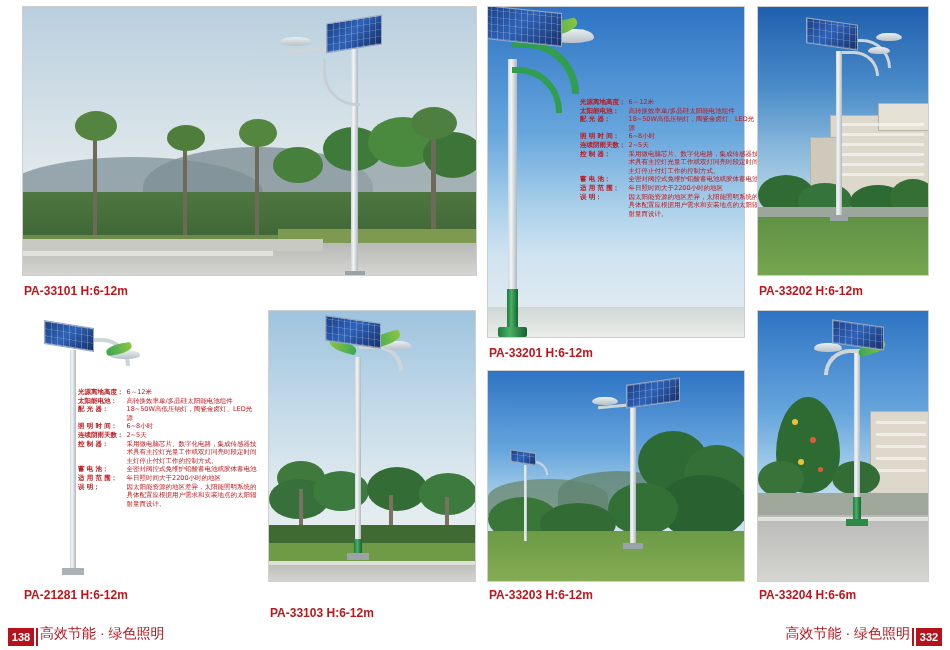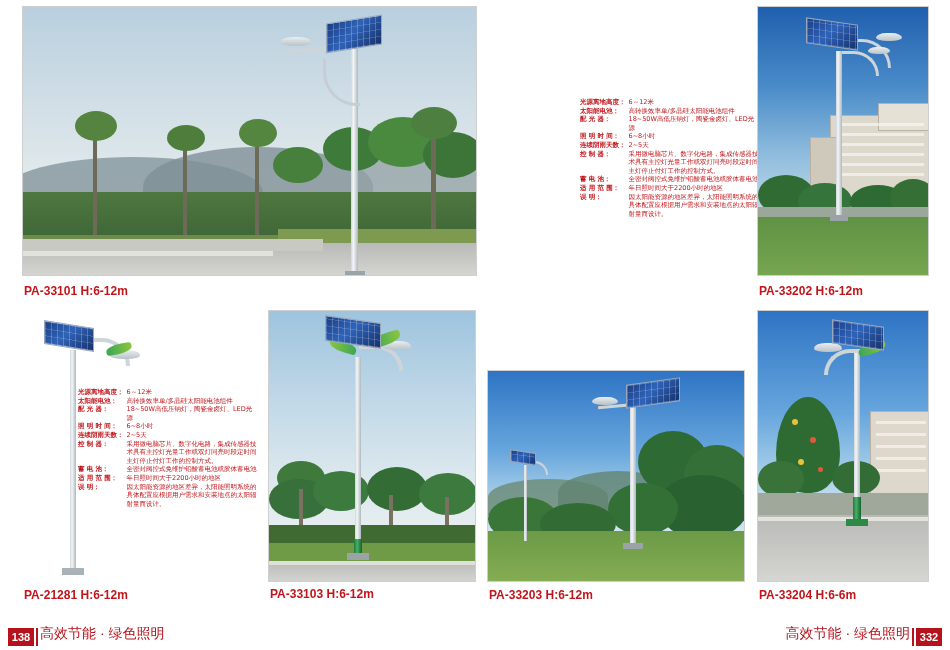--- a/index.html
+++ b/index.html
@@ -119,20 +119,43 @@
 
       <div class="head" style="left:258px;top:30px;width:30px;height:9px;"></div>
 
       <div class="panel" style="left:303px;top:12px;width:54px;height:28px;transform:skewY(-9deg);">
           <b></b>
         </div>
     </div>
     <div class="caption" style="left:2px;top:278px;">PA-33101 H:6-12m</div>
   </div>
 
+  <div class="card" style="left:487px;top:6px;width:260px;height:365px;">
+    <div class="photo" style="width:258px;height:332px;">
+      <div class="sky-blue"></div>
+
+      <div style="position:absolute;left:0;top:300px;width:258px;height:32px;background:linear-gradient(to bottom,#cfd8d6,#eceeea);"></div>
+
+      <div class="pole" style="left:20px;top:52px;width:9px;height:230px;"></div>
+      <div class="pole-green" style="left:19px;top:282px;width:11px;height:42px;"></div>
+      <div class="pole-green" style="left:10px;top:320px;width:29px;height:10px;border-radius:2px;"></div>
+
+      <div style="position:absolute;left:24px;top:34px;width:60px;height:46px;border-top:7px solid #2f9e4e;border-right:7px solid #2f9e4e;border-radius:0 60px 0 0;"></div>
+      <div style="position:absolute;left:24px;top:60px;width:44px;height:40px;border-top:6px solid #2f9e4e;border-right:6px solid #2f9e4e;border-radius:0 44px 0 0;"></div>
+
+      <div class="head" style="left:62px;top:22px;width:44px;height:14px;"></div>
+
+      <div class="leaf" style="left:56px;top:14px;width:34px;height:13px;transform:rotate(-14deg);"></div>
+
+      <div class="panel" style="left:-4px;top:2px;width:76px;height:32px;transform:skewY(6deg);">
+          <b></b>
+        </div>
+    </div>
+    <div class="caption" style="left:2px;top:340px;">PA-33201 H:6-12m</div>
+  </div>
 
   <div class="spec" style="left:580px;top:98px;width:180px;">
     <table>
       <tbody>
         <tr>
             <td class="k">光源离地高度：</td>
             <td class="v">6～12米</td>
           </tr>
         <tr>
             <td class="k">太阳能电池：</td>
@@ -293,21 +316,21 @@
 
       <div style="position:absolute;left:90px;top:34px;width:40px;height:22px;border-top:4px solid #cdd5d9;border-right:4px solid #cdd5d9;border-radius:0 40px 0 0;"></div>
       <div class="head" style="left:114px;top:30px;width:28px;height:9px;"></div>
       <div class="leaf" style="left:102px;top:22px;width:30px;height:12px;transform:rotate(-16deg);"></div>
       <div class="leaf" style="left:60px;top:30px;width:28px;height:11px;transform:rotate(16deg) scaleX(-1);"></div>
 
       <div class="panel" style="left:56px;top:8px;width:54px;height:24px;transform:skewY(8deg);">
           <b></b>
         </div>
     </div>
-    <div class="caption" style="left:2px;top:277px;">PA-33103 H:6-12m</div>
+    <div class="caption" style="left:2px;top:296px;">PA-33103 H:6-12m</div>
   </div>
 
   <div class="card" style="left:487px;top:370px;width:260px;height:240px;">
     <div class="photo" style="width:258px;height:212px;">
       <div class="sky-blue"></div>
 
       <div class="hill" style="left:0px;top:108px;width:120px;height:36px;background:#6f8d7a;opacity:.85;"></div>
       <div class="hill" style="left:70px;top:100px;width:120px;height:44px;background:#62836f;opacity:.8;"></div>
 
       <div class="blob" style="left:150px;top:60px;width:70px;height:62px;background:#2e6a34;"></div>

